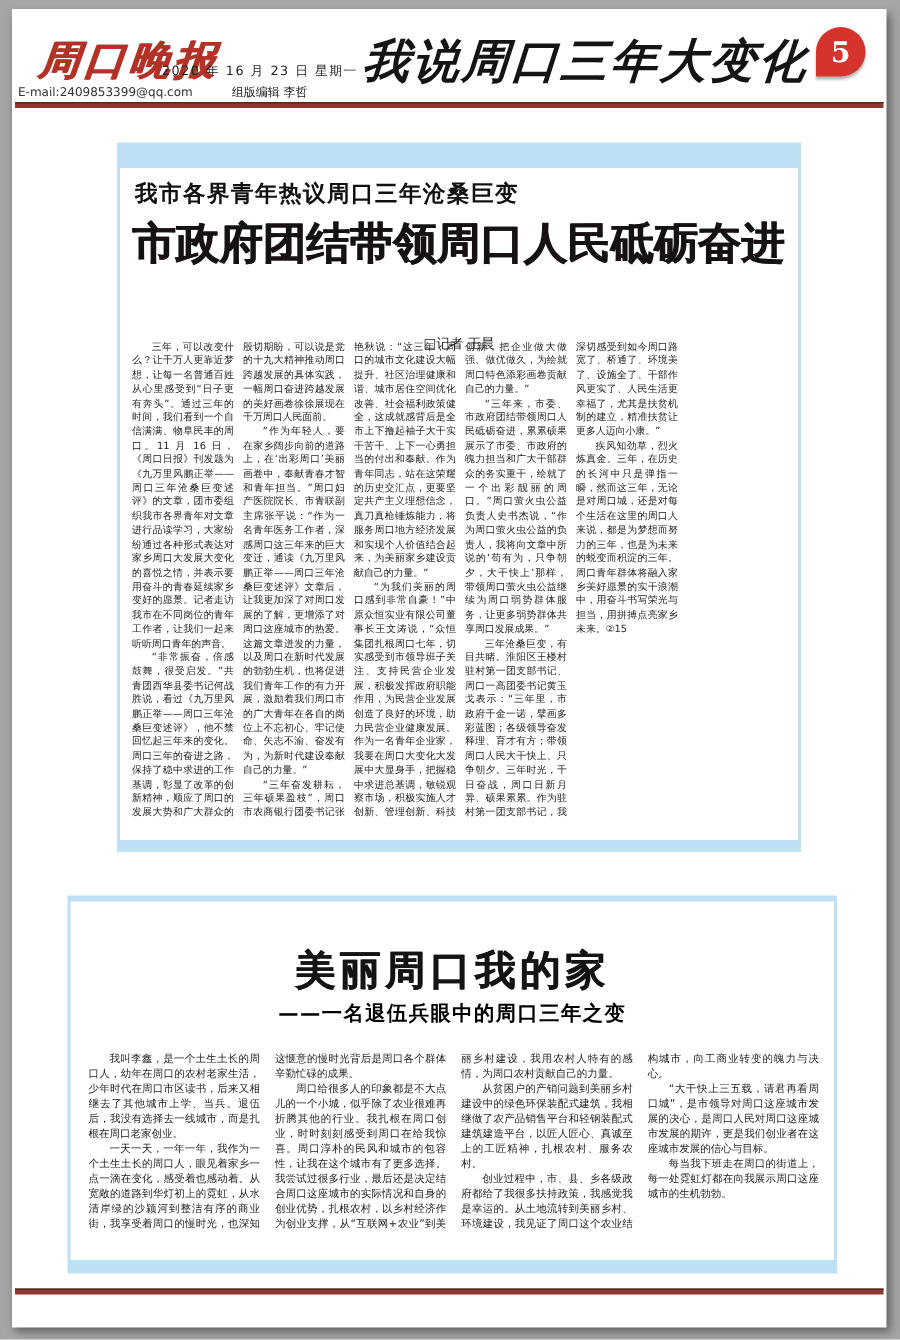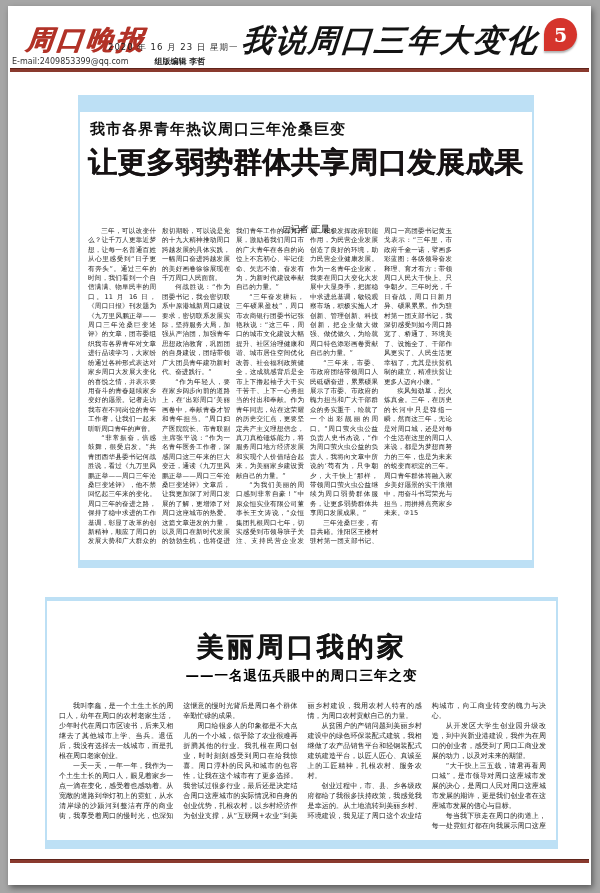--- a/index.html
+++ b/index.html
@@ -24,21 +24,21 @@
     text-shadow:1px 0 0 #b23227;
   }
   .date-line{
     position:absolute;left:100px;top:36px;
     font-size:8.5px;color:#222;letter-spacing:1px;white-space:nowrap;
   }
   .mast-row2{
     position:absolute;left:4px;top:50px;width:210px;
     font-size:8px;color:#333;white-space:nowrap;
   }
-  .mast-row2 .editor{margin-left:26px;font-weight:bold;color:#222;}
+  .mast-row2 .editor{margin-left:26px;font-weight:normal;color:#222;}
   .mast-rule{
     position:absolute;left:2px;top:62px;width:579px;height:3px;
     background:#8a3a2e;border-top:1px solid #5f241b;
   }
   .section-title{
     position:absolute;right:52px;top:14px;
     font-family:"DejaVu Serif","Liberation Serif",serif;
     font-size:31px;font-weight:900;font-style:italic;color:#141414;
     letter-spacing:2px;white-space:nowrap;transform:skewX(-4deg);
   }
@@ -122,45 +122,43 @@
     <div class="section-title">我说周口三年大变化</div>
     <div class="page-pin">
       <span>5</span>
     </div>
     <div class="mast-rule"></div>
   </div>
 
   <div class="article1">
     <div class="a1-topbar"></div>
     <div class="a1-kicker">我市各界青年热议周口三年沧桑巨变</div>
-    <div class="a1-title">让更多弱势群体共享周口发展成果</div>
+    <div class="a1-title">市政府团结带领周口人民砥砺奋进</div>
     <div class="a1-byline">□记者 王晨</div>
     <div class="a1-body">
         <p>三年，可以改变什么？让千万人更靠近梦想，让每一名普通百姓从心里感受到“日子更有奔头”。通过三年的时间，我们看到一个自信满满、物阜民丰的周口。11 月 16 日，《周口日报》刊发题为《九万里风鹏正举——周口三年沧桑巨变述评》的文章，团市委组织我市各界青年对文章进行品读学习，大家纷纷通过各种形式表达对家乡周口大发展大变化的喜悦之情，并表示要用奋斗的青春延续家乡变好的愿景。记者走访我市在不同岗位的青年工作者，让我们一起来听听周口青年的声音。</p>
         <p>“非常振奋，倍感鼓舞，很受启发。”共青团西华县委书记何战胜说，看过《九万里风鹏正举——周口三年沧桑巨变述评》，他不禁回忆起三年来的变化。周口三年的奋进之路，保持了稳中求进的工作基调，彰显了改革的创新精神，顺应了周口的发展大势和广大群众的殷切期盼，可以说是党的十九大精神推动周口跨越发展的具体实践，一幅周口奋进跨越发展的美好画卷徐徐展现在千万周口人民面前。</p>
-        <p>何战胜说：“作为团委书记，我会密切联系中原港城新周口建设要求，密切联系发展实际，坚持服务大局，加强从严治团，加强青年思想政治教育，巩固团的自身建设，团结带领广大团员青年建功新时代、奋进践行。”</p>
         <p>“作为年轻人，要在家乡阔步向前的道路上，在‘出彩周口’美丽画卷中，奉献青春才智和青年担当。”周口妇产医院院长、市青联副主席张平说：“作为一名青年医务工作者，深感周口这三年来的巨大变迁，通读《九万里风鹏正举——周口三年沧桑巨变述评》文章后，让我更加深了对周口发展的了解，更增添了对周口这座城市的热爱。这篇文章迸发的力量，以及周口在新时代发展的勃勃生机，也将促进我们青年工作的有力开展，激励着我们周口市的广大青年在各自的岗位上不忘初心、牢记使命、矢志不渝、奋发有为，为新时代建设奉献自己的力量。”</p>
         <p>“三年奋发耕耘，三年硕果盈枝”，周口市农商银行团委书记张艳秋说：“这三年，周口的城市文化建设大幅提升、社区治理健康和谐、城市居住空间优化改善、社会福利政策健全，这成就感背后是全市上下撸起袖子大干实干苦干、上下一心勇担当的付出和奉献。作为青年同志，站在这荣耀的历史交汇点，更要坚定共产主义理想信念，真刀真枪锤炼能力，将服务周口地方经济发展和实现个人价值结合起来，为美丽家乡建设贡献自己的力量。”</p>
         <p>“为我们美丽的周口感到非常自豪！”中原众恒实业有限公司董事长王文涛说，“众恒集团扎根周口七年，切实感受到市领导班子关注、支持民营企业发展，积极发挥政府职能作用，为民营企业发展创造了良好的环境，助力民营企业健康发展。作为一名青年企业家，我要在周口大变化大发展中大显身手，把握稳中求进总基调，敏锐观察市场，积极实施人才创新、管理创新、科技创新，把企业做大做强、做优做久，为绘就周口特色添彩画卷贡献自己的力量。”</p>
         <p>“三年来，市委、市政府团结带领周口人民砥砺奋进，累累硕果展示了市委、市政府的魄力担当和广大干部群众的务实重干，绘就了一个出彩靓丽的周口。”周口萤火虫公益负责人史书杰说，“作为周口萤火虫公益的负责人，我将向文章中所说的‘苟有为，只争朝夕，大干快上’那样，带领周口萤火虫公益继续为周口弱势群体服务，让更多弱势群体共享周口发展成果。”</p>
         <p>三年沧桑巨变，有目共睹。淮阳区王楼村驻村第一团支部书记、周口一高团委书记黄玉戈表示：“三年里，市政府千金一诺，擘画多彩蓝图；各级领导奋发释理、育才有方；带领周口人民大干快上、只争朝夕。三年时光，千日奋战，周口日新月异、硕果累累。作为驻村第一团支部书记，我深切感受到如今周口路宽了、桥通了、环境美了、设施全了、干部作风更实了、人民生活更幸福了，尤其是扶贫机制的建立，精准扶贫让更多人迈向小康。”</p>
         <p>疾风知劲草，烈火炼真金。三年，在历史的长河中只是弹指一瞬，然而这三年，无论是对周口城，还是对每个生活在这里的周口人来说，都是为梦想而努力的三年，也是为未来的蜕变而积淀的三年。周口青年群体将融入家乡美好愿景的实干浪潮中，用奋斗书写荣光与担当，用拼搏点亮家乡未来。②15</p>
       </div>
     <div class="a1-botbar"></div>
   </div>
 
   <div class="article2">
     <div class="a2-title">美丽周口我的家</div>
     <div class="a2-subtitle">——一名退伍兵眼中的周口三年之变</div>
     <div class="a2-body">
         <p>我叫李鑫，是一个土生土长的周口人，幼年在周口的农村老家生活，少年时代在周口市区读书，后来又相继去了其他城市上学、当兵。退伍后，我没有选择去一线城市，而是扎根在周口老家创业。</p>
         <p>一天一天，一年一年，我作为一个土生土长的周口人，眼见着家乡一点一滴在变化，感受着也感动着。从宽敞的道路到华灯初上的霓虹，从水清岸绿的沙颍河到整洁有序的商业街，我享受着周口的慢时光，也深知这惬意的慢时光背后是周口各个群体辛勤忙碌的成果。</p>
         <p>周口给很多人的印象都是不大点儿的一个小城，似乎除了农业很难再折腾其他的行业。我扎根在周口创业，时时刻刻感受到周口在给我惊喜。周口淳朴的民风和城市的包容性，让我在这个城市有了更多选择。我尝试过很多行业，最后还是决定结合周口这座城市的实际情况和自身的创业优势，扎根农村，以乡村经济作为创业支撑，从“互联网+农业”到美丽乡村建设，我用农村人特有的感情，为周口农村贡献自己的力量。</p>
         <p>从贫困户的产销问题到美丽乡村建设中的绿色环保装配式建筑，我相继做了农产品销售平台和轻钢装配式建筑建造平台，以匠人匠心、真诚至上的工匠精神，扎根农村、服务农村。</p>
         <p>创业过程中，市、县、乡各级政府都给了我很多扶持政策，我感觉我是幸运的。从土地流转到美丽乡村、环境建设，我见证了周口这个农业结构城市，向工商业转变的魄力与决心。</p>
-        <p>从开发区大学生创业园升级改造，到中兴新业港建设，我作为在周口的创业者，感受到了周口工商业发展的动力，以及对未来的期望。</p>
         <p>“大干快上三五载，请君再看周口城”，是市领导对周口这座城市发展的决心，是周口人民对周口这座城市发展的期许，更是我们创业者在这座城市发展的信心与目标。</p>
         <p>每当我下班走在周口的街道上，每一处霓虹灯都在向我展示周口这座城市的生机勃勃。</p>
       </div>
   </div>
 
   <div class="bottom-rule"></div>
 </div>
 
 </body></html>

